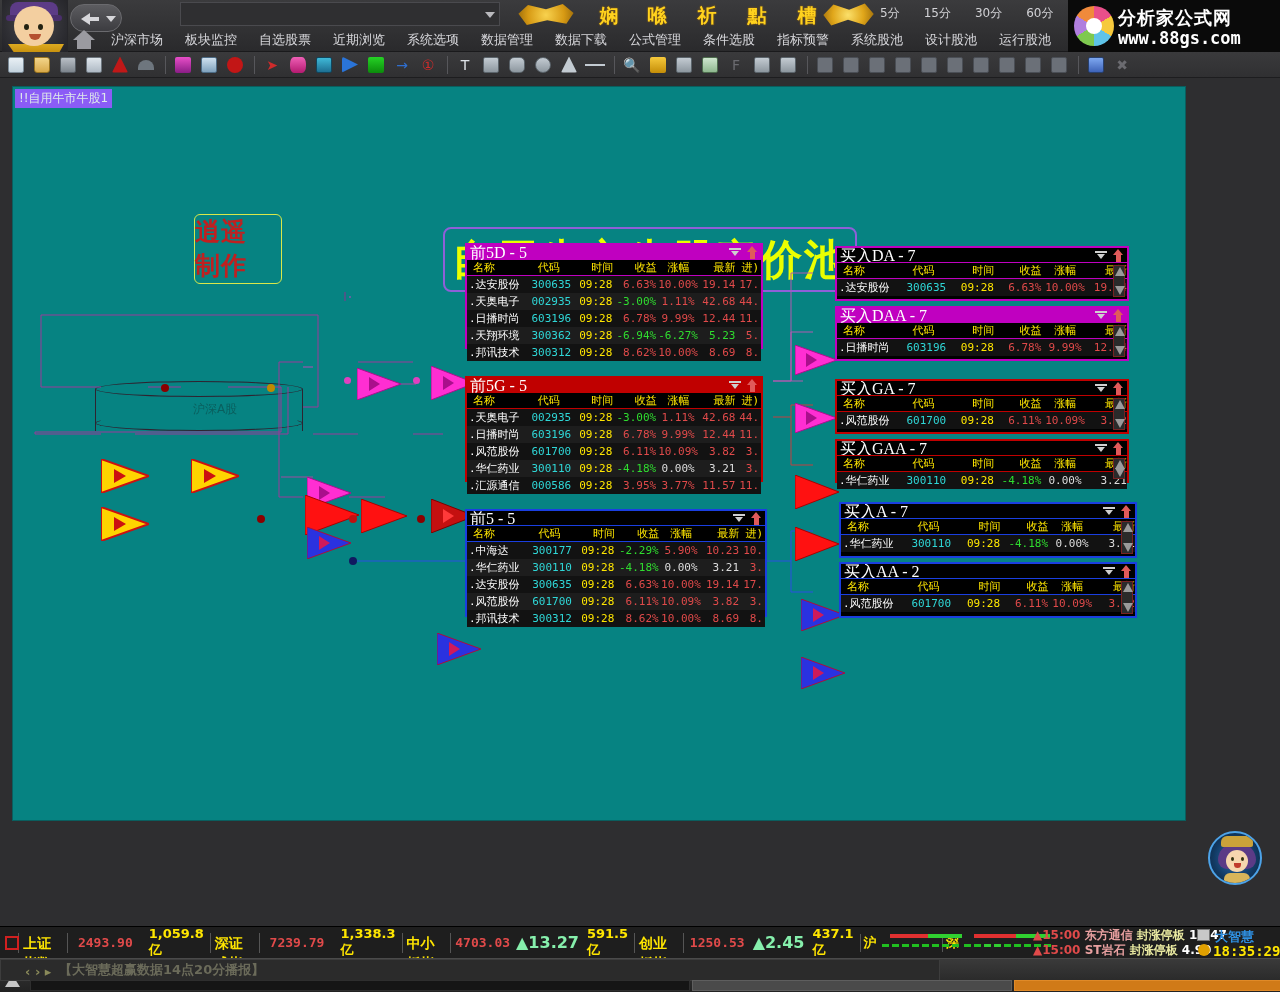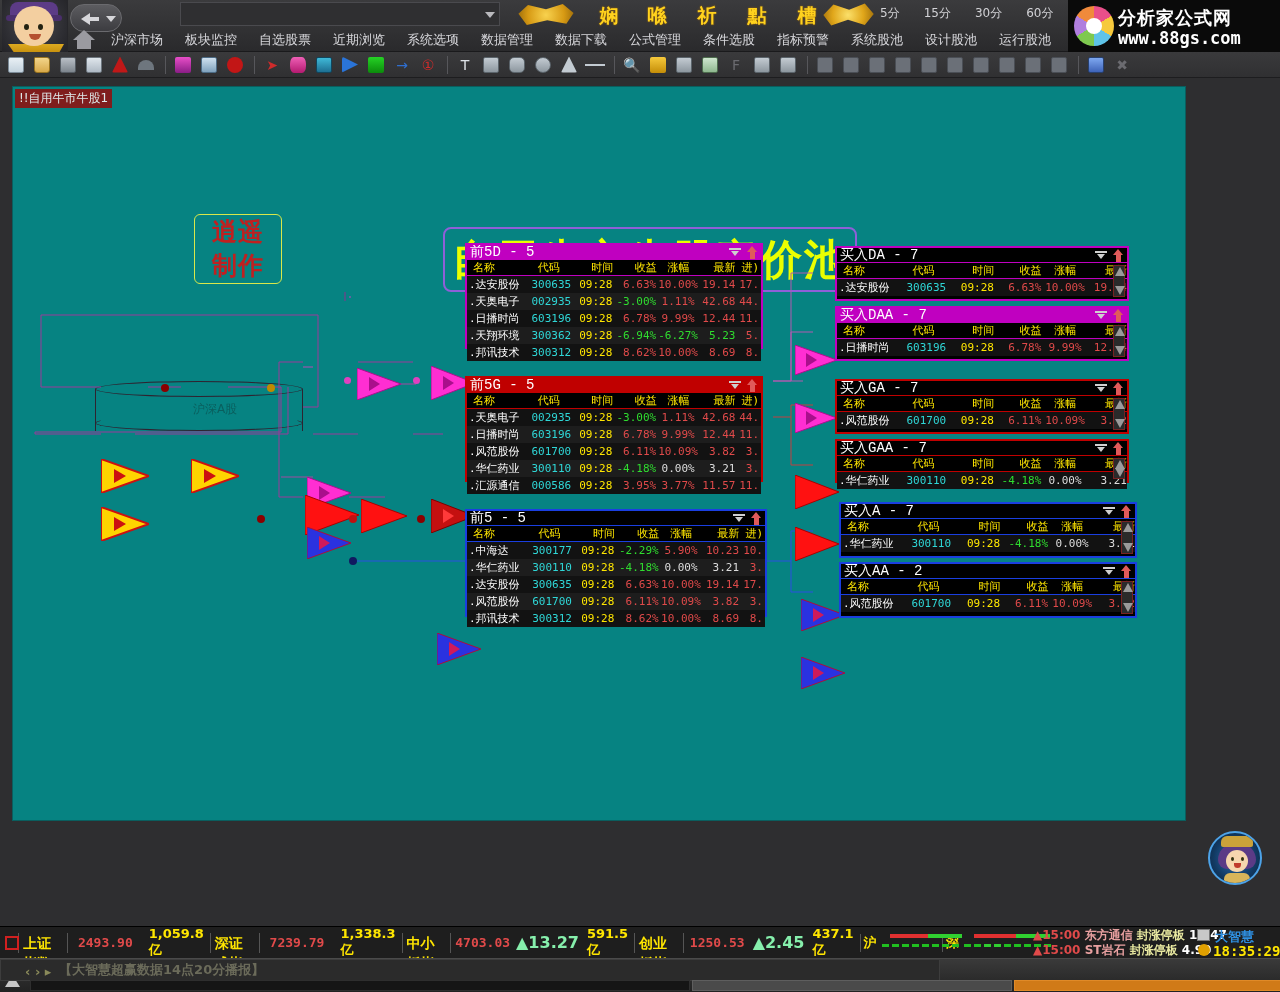--- a/index.html
+++ b/index.html
@@ -153,27 +153,27 @@
   .tb .glyph.white{color:#dfe3e8;}
 
   
   .workspace{
     position:absolute; left:12px; top:86px; width:1174px; height:735px;
     background:#068382;
     border:1px solid #0a5e5e;
   }
   .wstab{
     position:absolute;left:2px;top:2px; color:#dfe9ea; font-size:12px;
-    padding:1px 4px; background:#7f1d1d;
+    padding:1px 4px; background:#8b5cf6;
   }
   .stamp{
     position:absolute; left:181px; top:127px; width:88px; height:70px;
     border:1px solid #d8e84a; border-radius:6px;
     color:#c02020; font-size:25px; font-weight:bold; line-height:34px;
-    text-align:center; letter-spacing:1px;
+    text-align:left; letter-spacing:1px;
     font-family:"DejaVu Serif","Liberation Serif",serif;
   }
   .bigtitle{
     position:absolute; left:430px; top:140px; width:414px; height:65px;
     border:2px solid #8e5fd8; border-radius:8px;
     color:#eaff00; font-size:42px; font-weight:bold; line-height:62px;
     text-align:center; letter-spacing:2px;
     font-family:"DejaVu Serif","Liberation Serif",serif;
   }
   .dbcyl{
@@ -188,23 +188,23 @@
   .node{position:absolute;}
 
   
   .panel{
     position:absolute;
     border:2px solid;
     background:#000;
     font-family:"DejaVu Sans Mono","Liberation Mono",monospace;
   }
   .panel .ttl{
-    height:15px; line-height:15px; font-size:14px; padding-left:3px;
+    height:15px; line-height:15px; font-size:16px; padding-left:3px;
     position:relative; overflow:hidden; white-space:nowrap;
-    font-family:Liberation Mono, monospace;
+    font-family:Liberation Serif, serif;
   }
   .panel .ttl .ic1{position:absolute;right:20px;top:3px;width:12px;height:10px;}
   .panel .ttl .ic1:before{content:"";position:absolute;left:0;top:0;width:12px;height:2px;background:#cfcfcf;}
   .panel .ttl .ic1:after{content:"";position:absolute;left:2px;top:3px;width:0;height:0;border-left:4px solid transparent;border-right:4px solid transparent;border-top:5px solid #cfcfcf;}
   .panel .ttl .ic2{position:absolute;right:3px;top:1px;width:11px;height:13px;}
   .panel .ttl .ic2 .a{position:absolute;left:0;top:0;width:0;height:0;border-left:5.5px solid transparent;border-right:5.5px solid transparent;border-bottom:6px solid #e05a5a;}
   .panel .ttl .ic2 .b{position:absolute;left:3px;top:6px;width:5px;height:7px;background:#e05a5a;}
   .panel .hdr{
     height:16px;line-height:16px;font-size:11px;color:#ffe600;
     border-bottom:1px solid;

